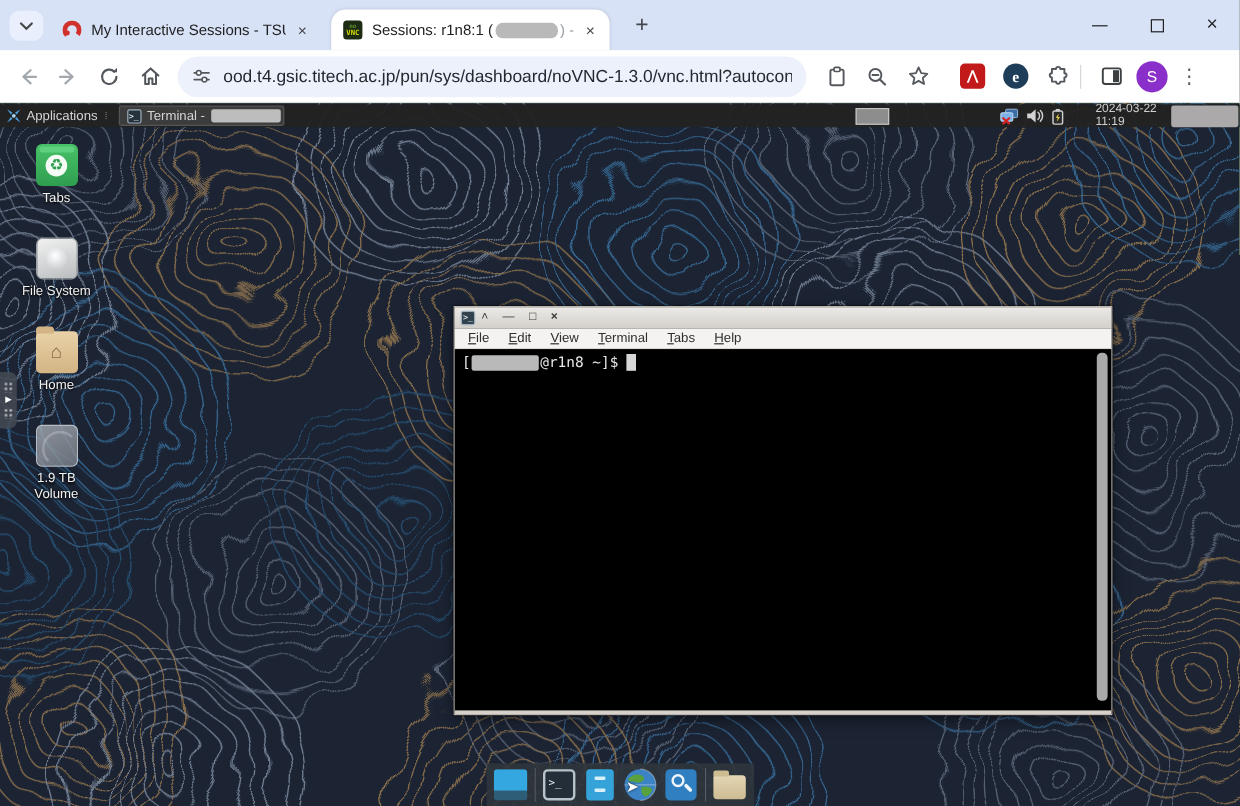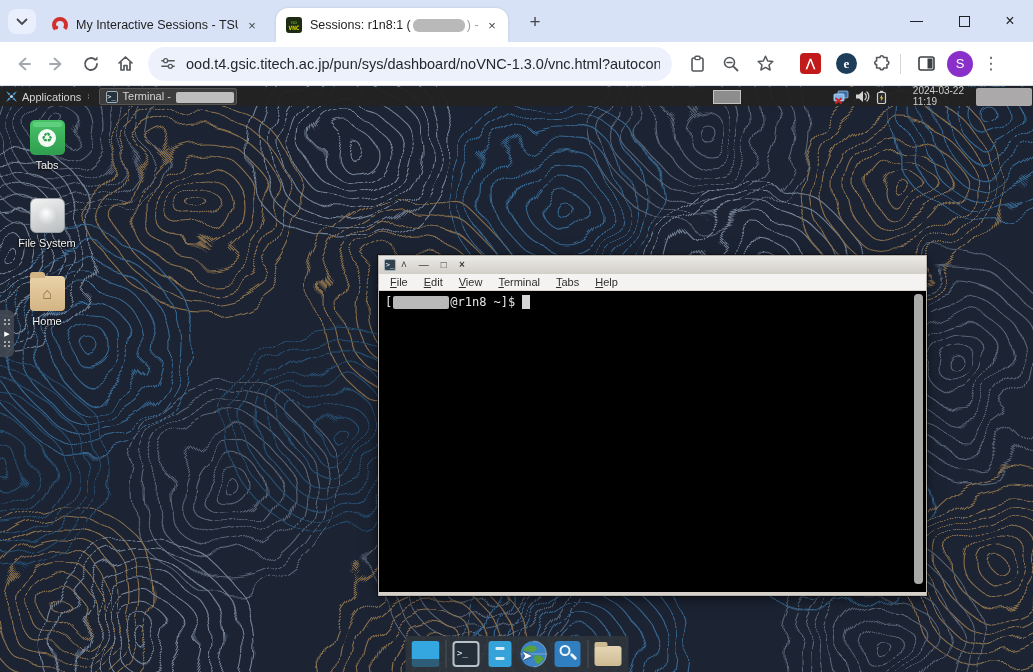--- a/index.html
+++ b/index.html
@@ -345,20 +345,24 @@
   <div class="dicon" style="left:16px; top:112px;align-items:center;">
     <div class="ic-box ic-drive"></div>
     <div class="lbl">File System</div>
   </div>
   <div class="dicon" style="left:16px; top:190px;">
     <div class="ic-box ic-home">
         <span class="home-glyph">⌂</span>
       </div>
     <div class="lbl">Home</div>
   </div>
+  <div class="dicon" style="left:16px; top:268px;">
+    <div class="ic-box ic-vol"></div>
+    <div class="lbl">1.9 TB Volume</div>
+  </div>
 
   <div class="vnchandle">
     <span class="dots"></span>
     <span class="handle-arrow">▶</span>
     <span class="dots"></span>
   </div>
 
   <div class="termwin">
     <div class="titlebar">
       <span class="mini-term">&gt;_</span>

